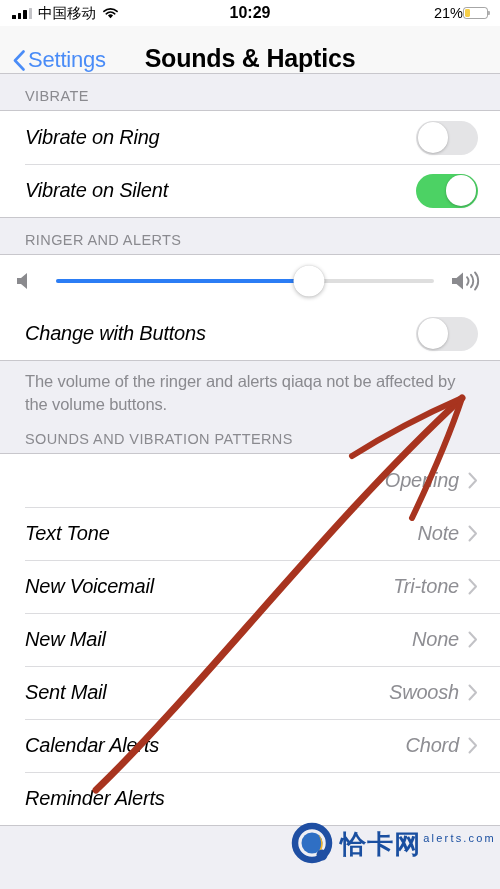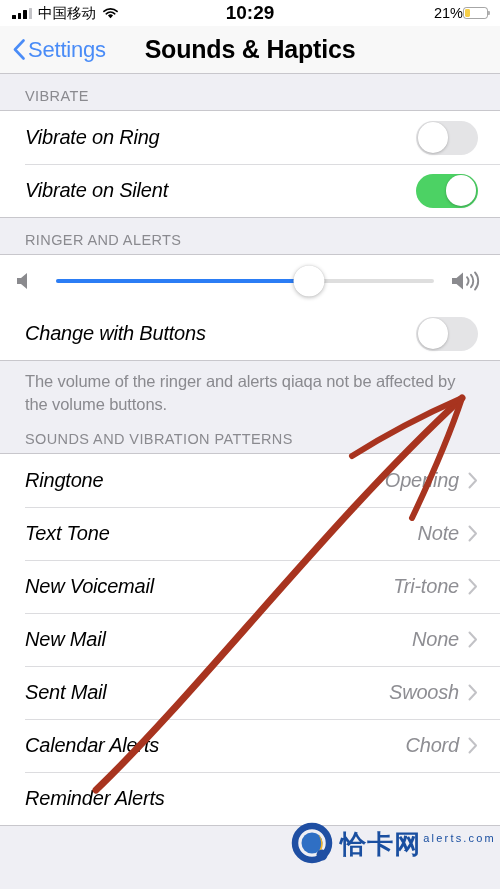--- a/index.html
+++ b/index.html
@@ -31,21 +31,21 @@
   .signal-bars i { display:block; width:3.5px; background:#000; border-radius:0.5px; }
   .signal-bars i:nth-child(1){ height:4px; }
   .signal-bars i:nth-child(2){ height:6.5px; }
   .signal-bars i:nth-child(3){ height:9px; }
   .signal-bars i:nth-child(4){ height:11.5px; background:#c3c3c7; }
   .carrier { font-size:14.5px; color:#000; letter-spacing:0px; }
   .wifi-icon { display:block; width:17px; height:13px; }
   .status-time {
     position:absolute; left:0; right:0; top:0; bottom:0;
     display:flex; align-items:center; justify-content:center;
-    font-size:19px; font-weight:bold; color:#000;
+    font-size:16px; font-weight:bold; color:#000;
     pointer-events:none;
   }
   .status-right {
     margin-left:auto; display:flex; align-items:center; 
   }
   .battery-pct { font-size:14.5px; color:#000; }
   .battery {
     position:relative; width:25px; height:12px;
     border:1.3px solid rgba(0,0,0,.35); border-radius:3.2px;
     padding:1.3px;
@@ -57,21 +57,21 @@
   }
   .battery .fill {
     height:100%; background:#f7cf46; border-radius:1.4px;
   }
 
   
   .nav-bar {
     height:48px;
     background:#f8f8f8;
     border-bottom:0.5px solid #c8c7cc;
-    display:flex; align-items:center;
+    display:flex; align-items:flex-end;
     position:relative;
   }
   .back-btn {
     display:flex; align-items:center; gap:3px;
     padding-left:13px; cursor:pointer;
     position:relative; z-index:2;
   }
   .chevron-left { width:12px; height:21px; display:block; }
   .back-label { font-size:22px; color:#4a8cf7; letter-spacing:-0.2px; }
   .nav-title {
@@ -268,21 +268,20 @@
           </div>
       </div>
     </div>
   </div>
   <div class="footer-note">The volume of the ringer and alerts qiaqa not be affected by the volume buttons.</div>
 
   <div class="section-header">SOUNDS AND VIBRATION PATTERNS</div>
   <div class="group">
 
     <div class="row">
-      <span class="row-label">Ringtone</span>
       <div class="row-right">
         <span class="row-value">Opening</span>
         <svg class="chevron-right" viewBox="0 0 10 17">
             <path d="M1.5 1.5 8 8.5l-6.5 7" stroke="#c2c2c6" stroke-width="2" fill="none" stroke-linecap="round" stroke-linejoin="round"></path>
           </svg>
       </div>
     </div>
 
     <div class="row">
       <span class="row-label">Text Tone</span>

